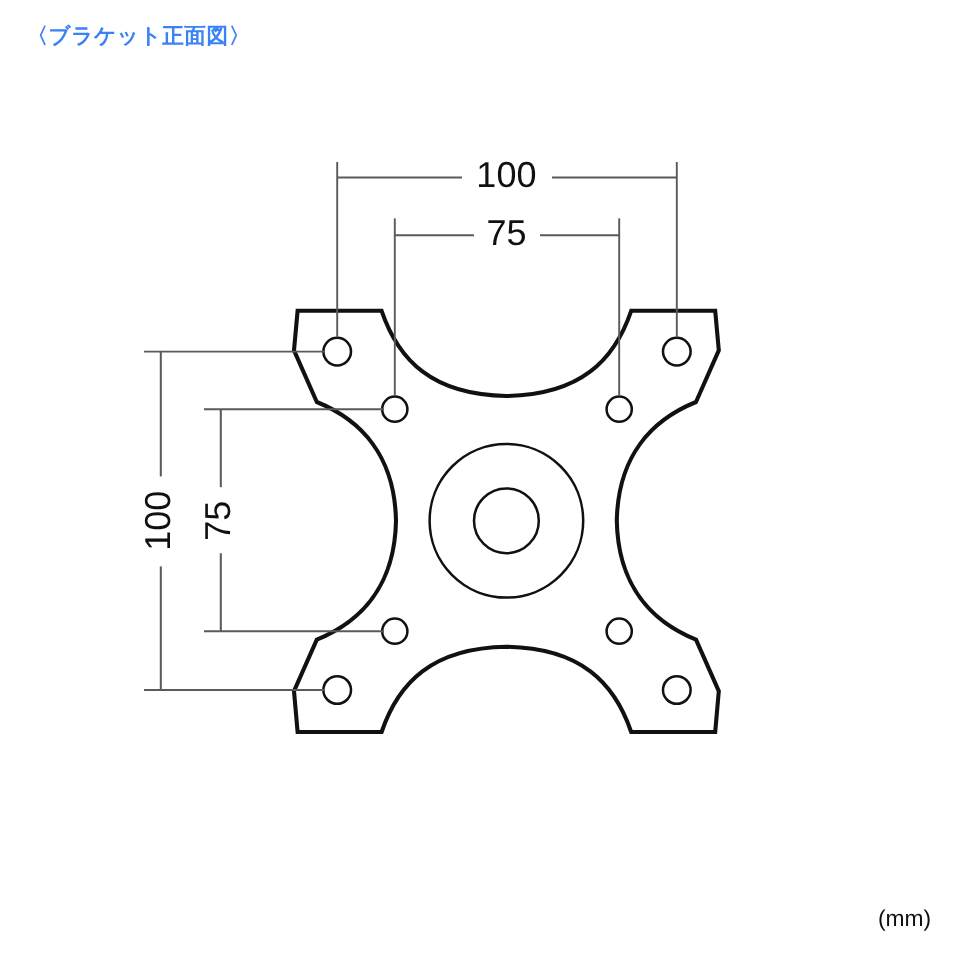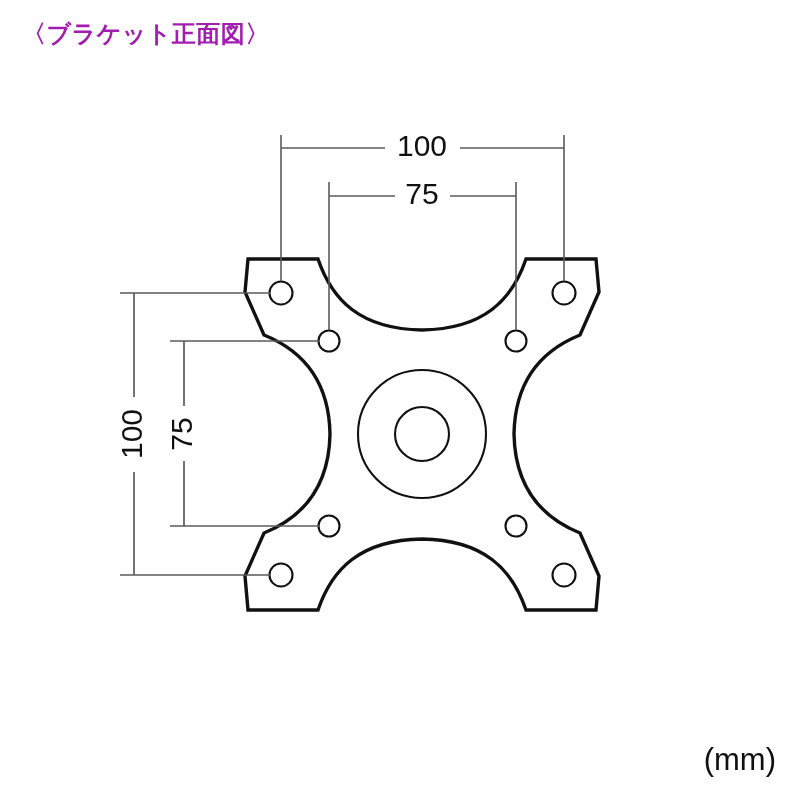--- a/index.html
+++ b/index.html
@@ -20,32 +20,32 @@
     position: absolute;
     top: 0;
     left: 0;
     width: 800px;
     height: 800px;
   }
   .title-text {
     position: absolute;
     left: 22px;
     top: 18px;
-    font-size: 24px;
+    font-size: 18px;
     font-weight: 700;
     letter-spacing: 0.5px;
-    color: #a21caf;
+    color: #3b82f6;
     white-space: nowrap;
     font-family: Liberation Mono, monospace;
   }
   .unit-text {
     position: absolute;
     right: 24px;
     bottom: 22px;
-    font-size: 31px;
+    font-size: 19px;
     color: #101010;
     white-space: nowrap;
     font-family: "Liberation Sans", "DejaVu Sans", sans-serif;
   }
   svg#fig {
     position: absolute;
     left: 0;
     top: 0;
     width: 800px;
     height: 800px;

